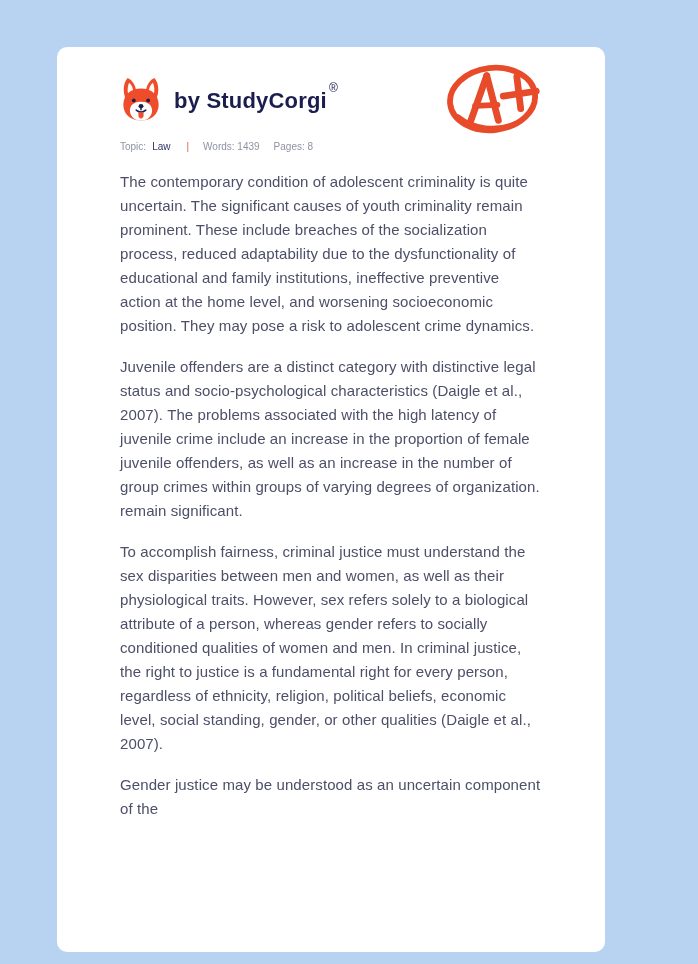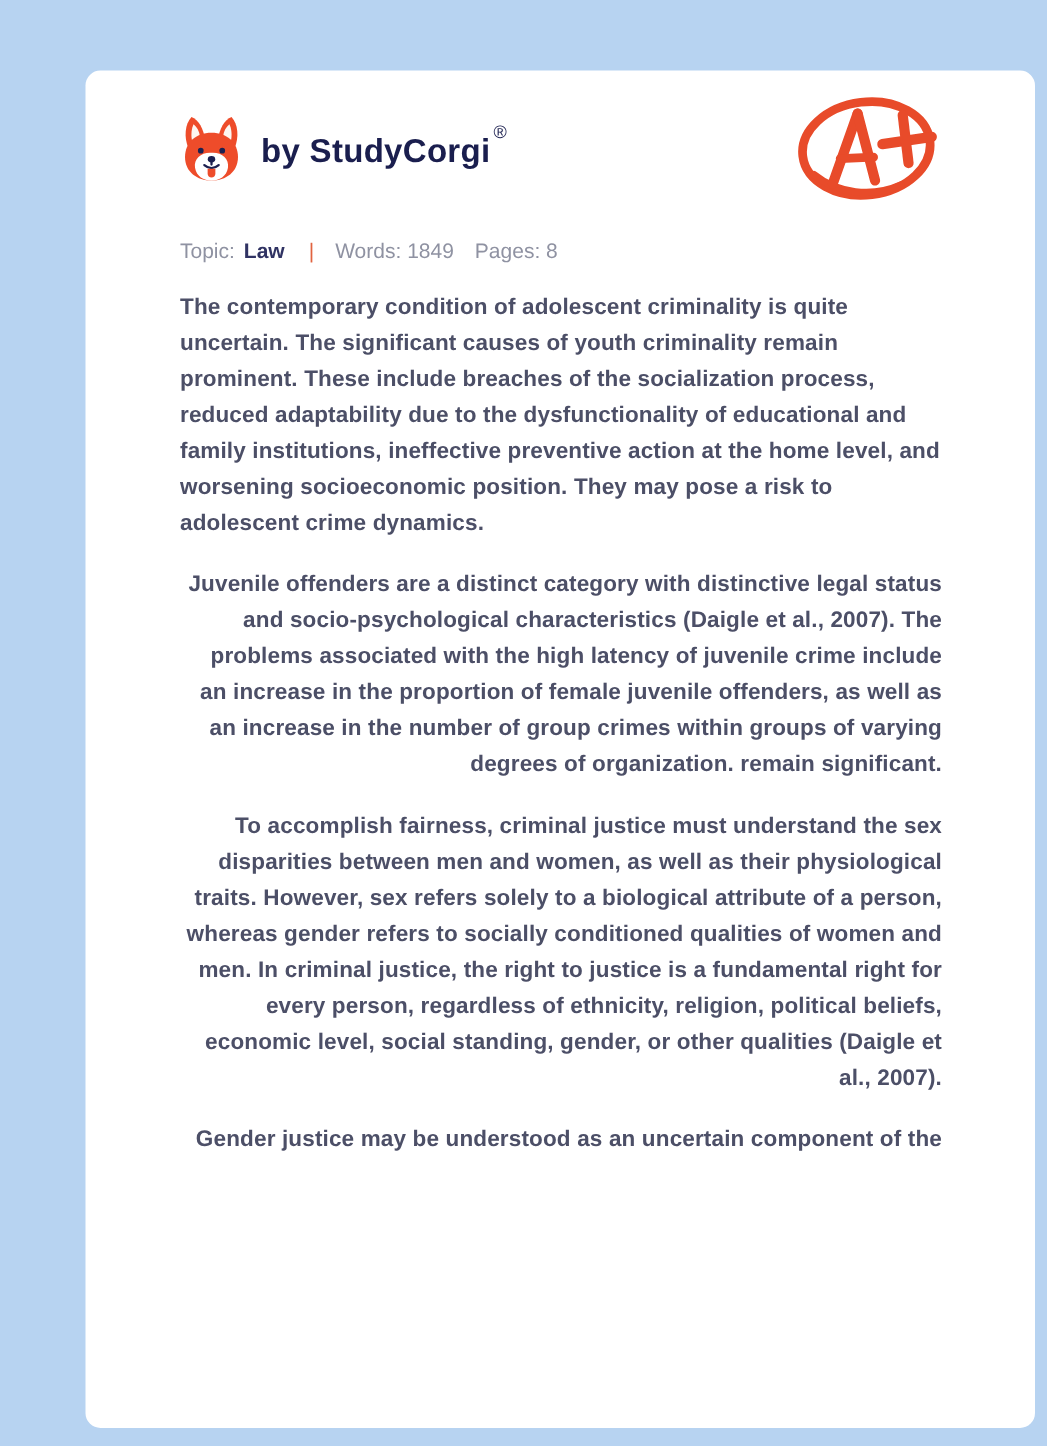--- a/index.html
+++ b/index.html
@@ -6,21 +6,21 @@
   html, body {
     width: 698px;
     font-family: "Liberation Sans", "DejaVu Sans", sans-serif;
   }
   body {
     background: #b7d3f1;
     height: 964px;
     overflow: hidden;
   }
   .card {
-    width: 633px;
+    width: 548px;
     height: 905px;
     margin: 47px 8px 12px 57px;
     background: #ffffff;
     border-radius: 10px;
     padding: 16px 62px 0 63px;
     overflow: hidden;
   }
   .header-row {
     display: flex;
     align-items: center;
@@ -50,30 +50,30 @@
   }
   .page-title {
     margin-top: 45px;
     font-size: 29px;
     line-height: 41px;
     font-weight: 700;
     color: #303363;
     max-width: 512px;
   }
   .meta-row {
-    margin-top: 20px;
-    font-size: 14px;
+    margin-top: 2px;
+    font-size: 10px;
     color: #8f92a2;
     display: flex;
     align-items: center;
   }
   .meta-row .topic-label { margin-right: 6px; }
   .meta-row .topic-value {
     color: #303363;
-    font-weight: 700;
+    font-weight: 400;
     text-decoration: none;
     cursor: pointer;
   }
   .meta-row .pipe {
     color: #e1633f;
     margin: 0 14px 0 16px;
   }
   .meta-row .words { margin-right: 14px; }
   .section-heading {
     margin-top: 30px;
@@ -83,23 +83,22 @@
     letter-spacing: 0.1px;
   }
   .body-text p {
     margin-top: 18px;
     margin-bottom: 0;
     font-size: 15px;
     line-height: 24px;
     color: #4c4f67;
     max-width: 512px;
     letter-spacing: 0.1px;
-    font-weight: bold;
   }
-  .body-text p + p { margin-top: 17px; text-align: right; }
+  .body-text p + p { margin-top: 17px; }
 </style>
 </head>
 <body>
 
 <div class="card">
 
   <div class="header-row">
 
     <div class="brand">
       <span>
@@ -142,21 +141,21 @@
       </svg>
     </span>
 
   </div>
 
 
   <div class="meta-row">
     <span class="topic-label">Topic:</span>
     <a class="topic-value">Law</a>
     <span class="pipe">|</span>
-    <span class="words">Words: 1849</span>
+    <span class="words">Words: 1439</span>
     <span class="pages">Pages: 8</span>
   </div>
 
 
   <div class="body-text">
     <p>The contemporary condition of adolescent criminality is quite uncertain. The significant causes of youth criminality remain prominent. These include breaches of the socialization process, reduced adaptability due to the dysfunctionality of educational and family institutions, ineffective preventive action at the home level, and worsening socioeconomic position. They may pose a risk to adolescent crime dynamics.</p>
     <p>Juvenile offenders are a distinct category with distinctive legal status and socio-psychological characteristics (Daigle et al., 2007). The problems associated with the high latency of juvenile crime include an increase in the proportion of female juvenile offenders, as well as an increase in the number of group crimes within groups of varying degrees of organization. remain significant.</p>
     <p>To accomplish fairness, criminal justice must understand the sex disparities between men and women, as well as their physiological traits. However, sex refers solely to a biological attribute of a person, whereas gender refers to socially conditioned qualities of women and men. In criminal justice, the right to justice is a fundamental right for every person, regardless of ethnicity, religion, political beliefs, economic level, social standing, gender, or other qualities (Daigle et al., 2007).</p>
     <p>Gender justice may be understood as an uncertain component of the</p>
   </div>

